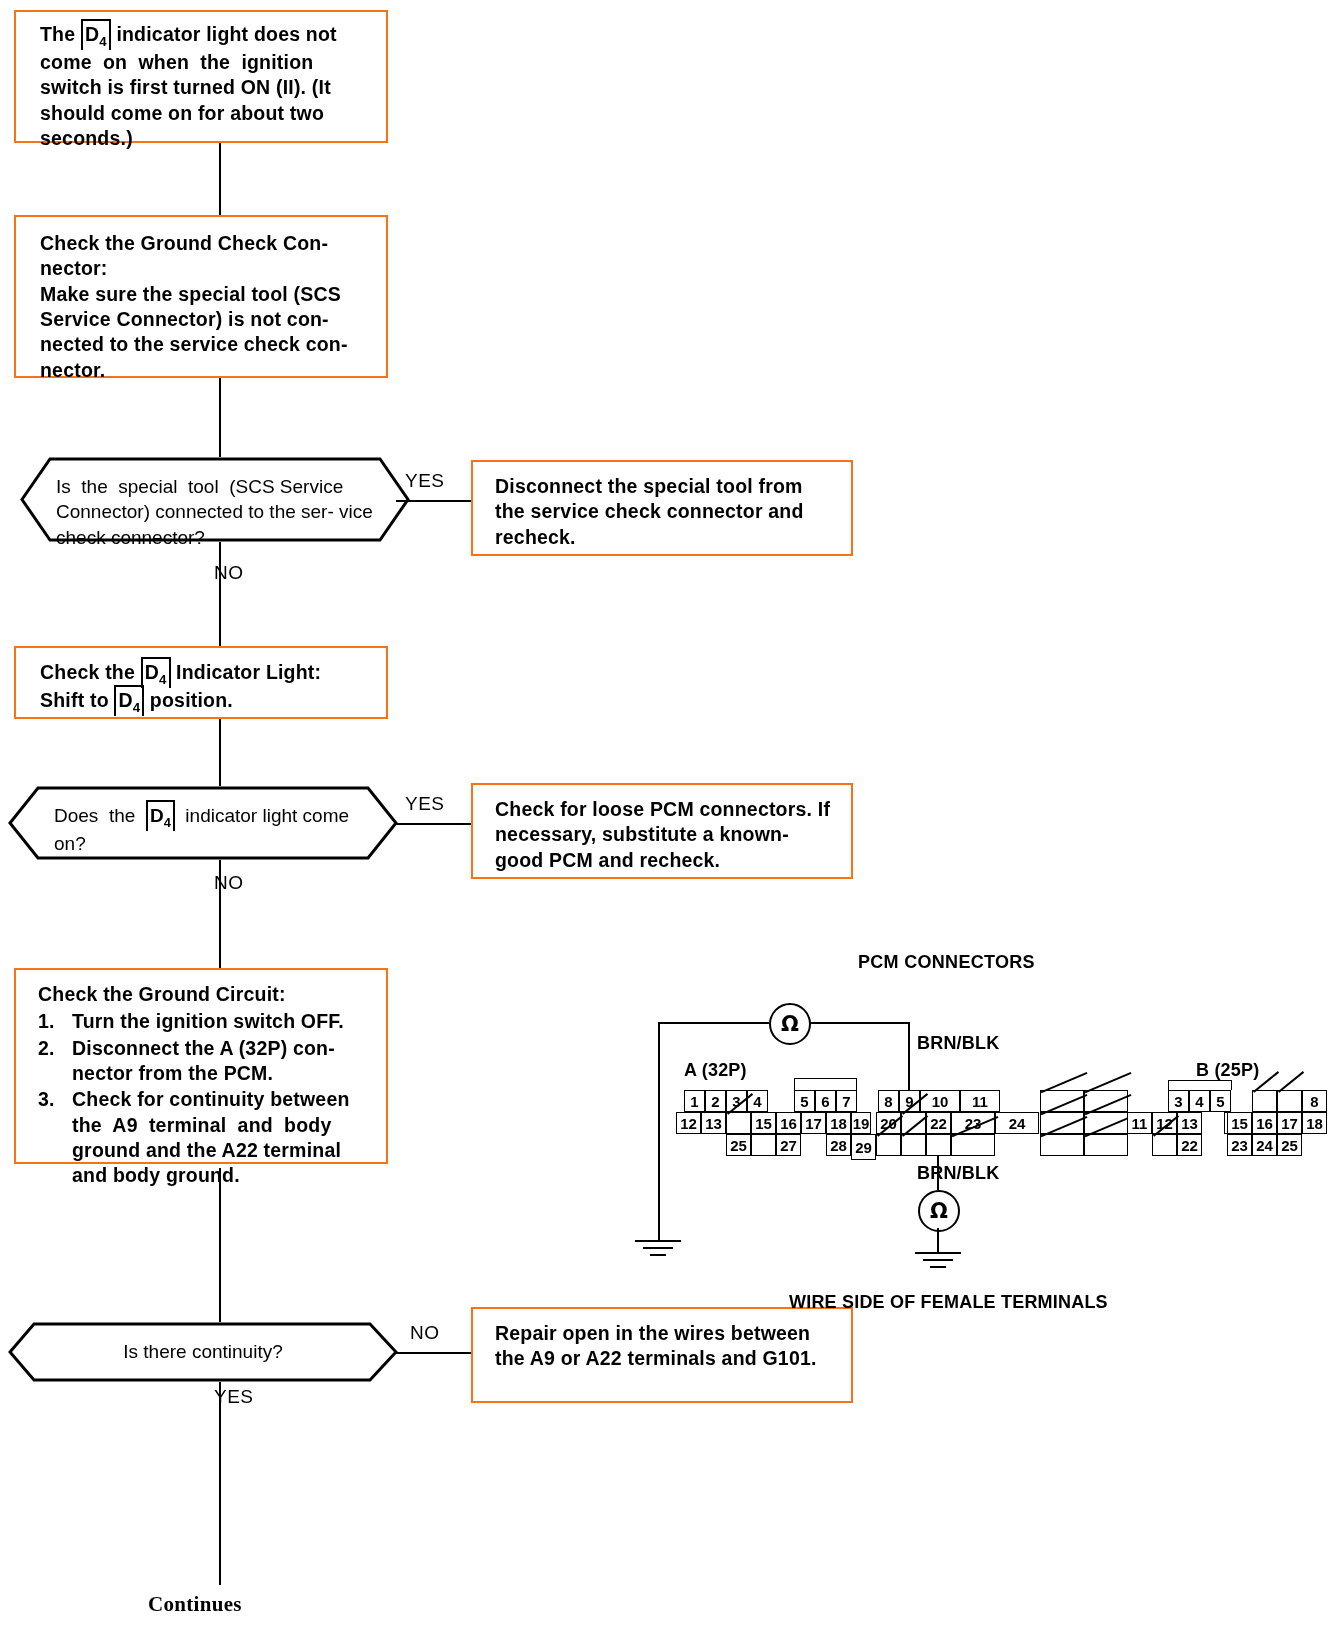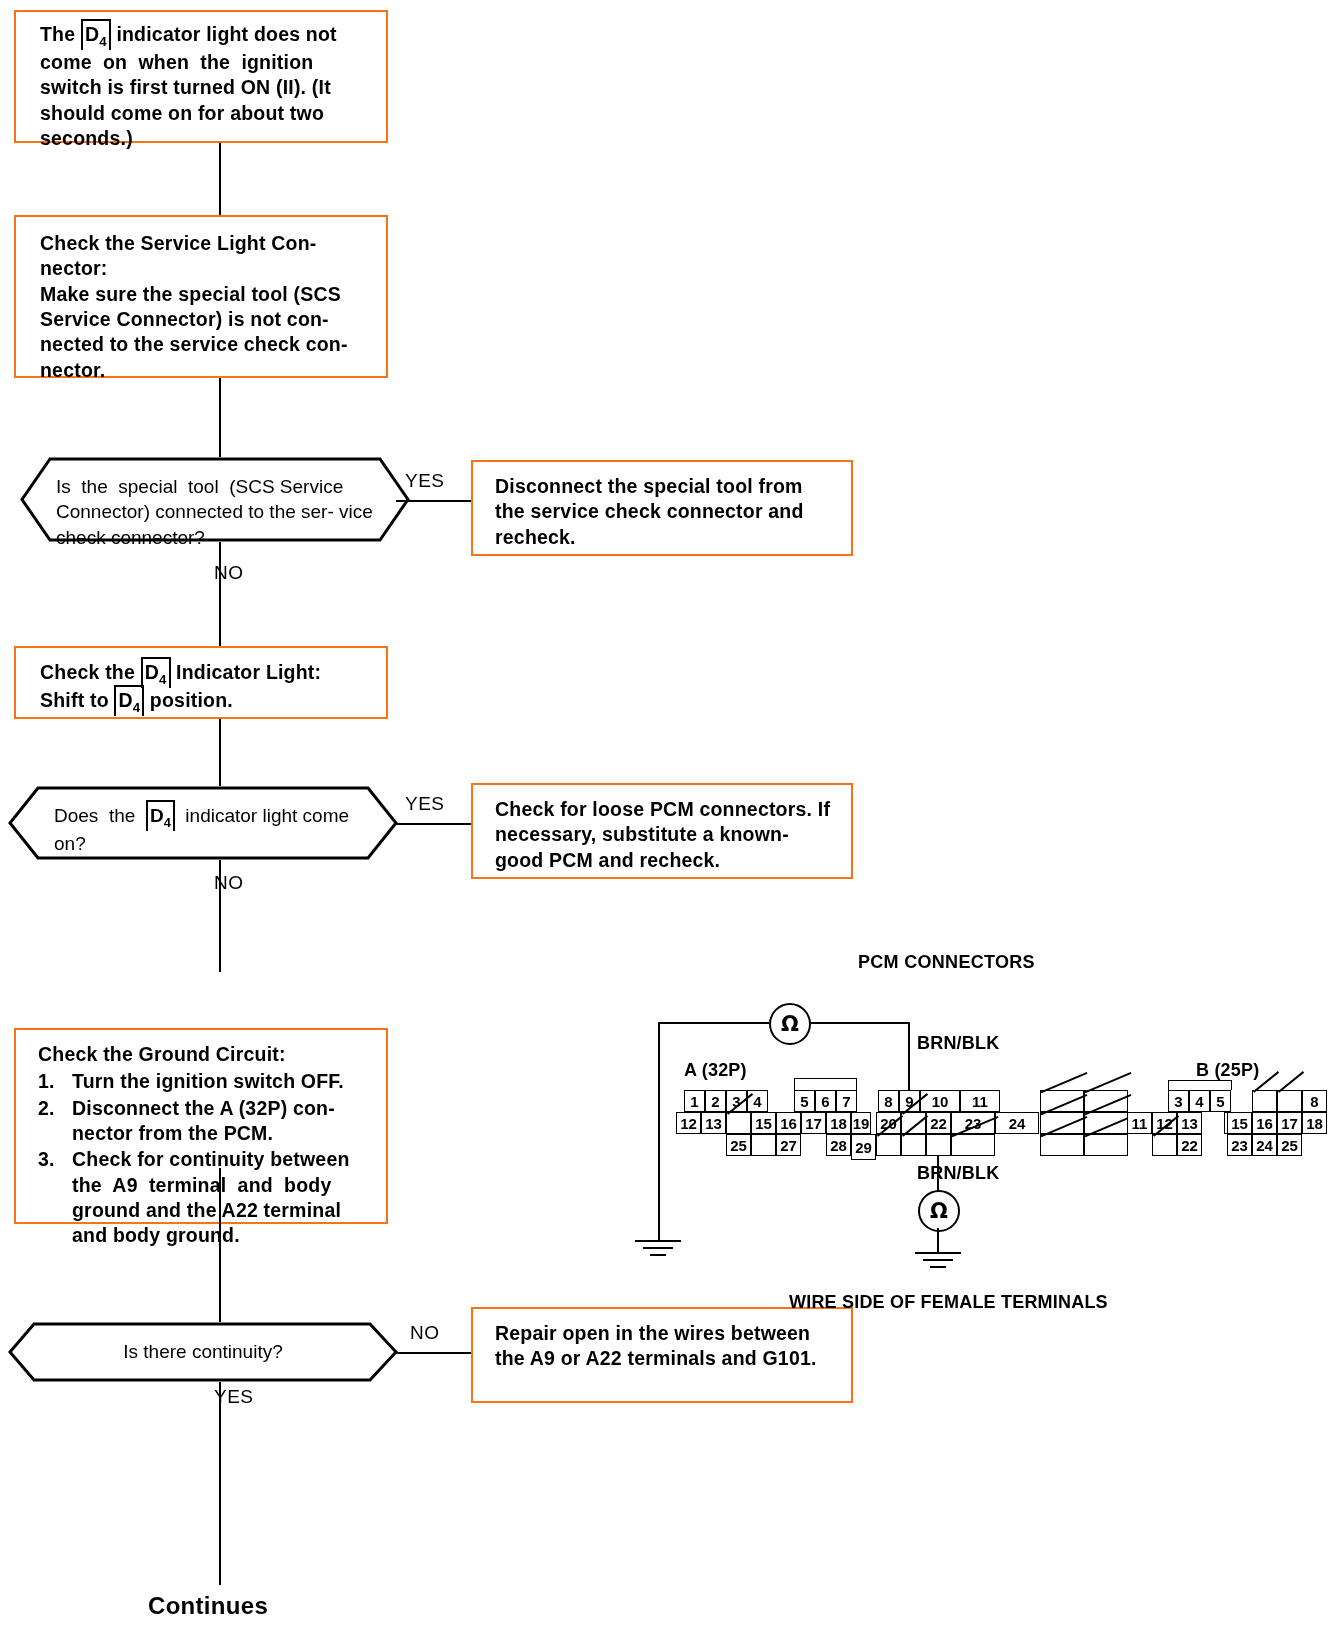--- a/index.html
+++ b/index.html
@@ -184,43 +184,44 @@
   }
   .footer-note {
     position: absolute;
     font-weight: bold;
     font-size: 18px;
     letter-spacing: .2px;
   }
   .continues {
     position: absolute;
     font-weight: bold;
-    font-size: 24px;
+    font-size: 21px;
     letter-spacing: .3px;
+    font-family: Liberation Serif, serif;
   }
 </style>
 </head>
 <body>
 
 <div id="page">
 
   <div class="box" style="left:14px; top:10px; width:374px; height:133px;">
     <div class="thin">
       The <span class="d4"><span class="bar"></span>D<sub>4</sub></span> indicator light does not
       come&nbsp; on&nbsp; when&nbsp; the&nbsp; ignition
       switch is first turned ON (II). (It
       should come on for about two
       seconds.)
     </div>
   </div>
 
   <div class="vline" style="left:219px; top:143px; height:72px;"></div>
 
   <div class="box" style="left:14px; top:215px; width:374px; height:163px; padding-top:14px;">
-    <div class="hdr">Check the Service Light Con-</div>
+    <div class="hdr">Check the Ground Check Con-</div>
     <div class="hdr">nector:</div>
     <div class="body">
       Make sure the special tool (SCS
       Service Connector) is not con-
       nected to the service check con-
       nector.
     </div>
   </div>
 
   <div class="vline" style="left:219px; top:378px; height:79px;"></div>
@@ -278,21 +279,21 @@
     <div class="body">
       Check for loose PCM connectors.
       If necessary, substitute a known-
       good PCM and recheck.
     </div>
   </div>
 
   <div class="vline" style="left:219px; top:860px; height:112px;"></div>
   <div class="edge-label" style="left:214px; top:872px;">NO</div>
 
-  <div class="box" style="left:14px; top:1028px; width:374px; height:196px; padding-top:12px; padding-left:22px;">
+  <div class="box" style="left:14px; top:968px; width:374px; height:196px; padding-top:12px; padding-left:22px;">
     <div class="hdr">Check the Ground Circuit:</div>
     <ol class="steps">
       <li>
         <span class="num">1.</span>
         <span>Turn the ignition switch OFF.</span>
       </li>
       <li>
         <span class="num">2.</span>
         <span>Disconnect the A (32P) con-<br>nector from the PCM.</span>
       </li>

